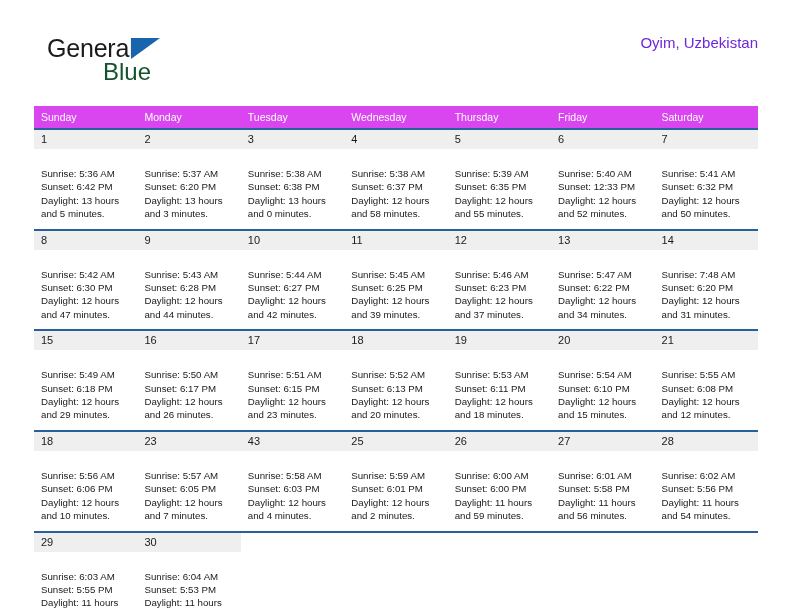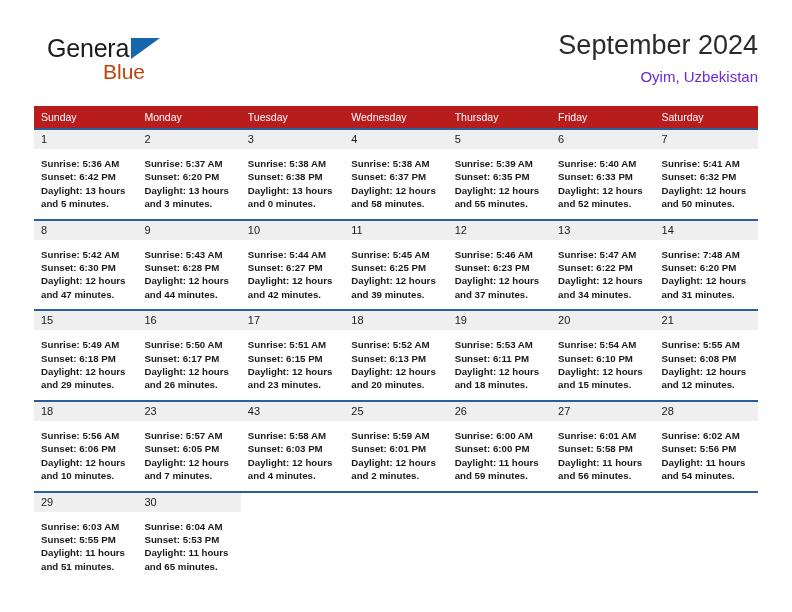--- a/index.html
+++ b/index.html
@@ -55,22 +55,22 @@
     top: 4px;
     width: 0;
     height: 0;
     border-left: 29px solid #1665ad;
     border-bottom: 21px solid transparent;
   }
   .brand-blue {
     position: absolute;
     left: 56px;
     top: 24px;
-    font-size: 21px;
-    color: #c2410c;
+    font-size: 24px;
+    color: #14532d;
     line-height: 28px;
     font-family: "Liberation Sans", sans-serif;
   }
 
   .titles {
     position: absolute;
     right: 0;
     top: 0;
     text-align: right;
   }
@@ -92,21 +92,21 @@
   .calendar {
     position: absolute;
     left: 34px;
     top: 106px;
     width: 724px;
     border-collapse: collapse;
     table-layout: fixed;
   }
 
   .calendar th {
-    background: #b91c1c;
+    background: #d946ef;
     color: #ffffff;
     font-size: 10.5px;
     font-weight: normal;
     text-align: left;
     padding: 5px 0 5px 7px;
     height: 9px;
     border: none;
   }
 
   .calendar td {
@@ -123,24 +123,23 @@
     color: #1a1a1a;
     padding: 3px 0 3px 7px;
     line-height: 13px;
     height: 13px;
   }
 
   .dayinfo {
     font-size: 9.7px;
     color: #1a1a1a;
     line-height: 13.4px;
-    padding: 8px 8px 8px 7px;
+    padding: 18px 8px 8px 7px;
     min-height: 56px;
     box-sizing: border-box;
-    font-weight: bold;
   }
   .dayinfo div {
     white-space: nowrap;
   }
 
   td.empty .daynum {
     background: transparent;
   }
   td.empty .dayinfo {
     min-height: 56px;
@@ -153,21 +152,20 @@
 
   <div class="header">
 
     <div class="brand">
       <span class="brand-general">General</span>
       <span class="brand-triangle"></span>
       <span class="brand-blue">Blue</span>
     </div>
 
     <div class="titles">
-      <div class="cal-title">September 2024</div>
       <div class="cal-subtitle">Oyim, Uzbekistan</div>
     </div>
 
   </div>
 
   <table class="calendar">
     <thead>
       <tr>
         <th>Sunday</th>
         <th>Monday</th>
@@ -223,21 +221,21 @@
             <div>Sunrise: 5:39 AM</div>
             <div>Sunset: 6:35 PM</div>
             <div>Daylight: 12 hours</div>
             <div>and 55 minutes.</div>
           </div>
         </td>
         <td>
           <div class="daynum">6</div>
           <div class="dayinfo">
             <div>Sunrise: 5:40 AM</div>
-            <div>Sunset: 6:33 PM</div>
+            <div>Sunset: 12:33 PM</div>
             <div>Daylight: 12 hours</div>
             <div>and 52 minutes.</div>
           </div>
         </td>
         <td>
           <div class="daynum">7</div>
           <div class="dayinfo">
             <div>Sunrise: 5:41 AM</div>
             <div>Sunset: 6:32 PM</div>
             <div>Daylight: 12 hours</div>

